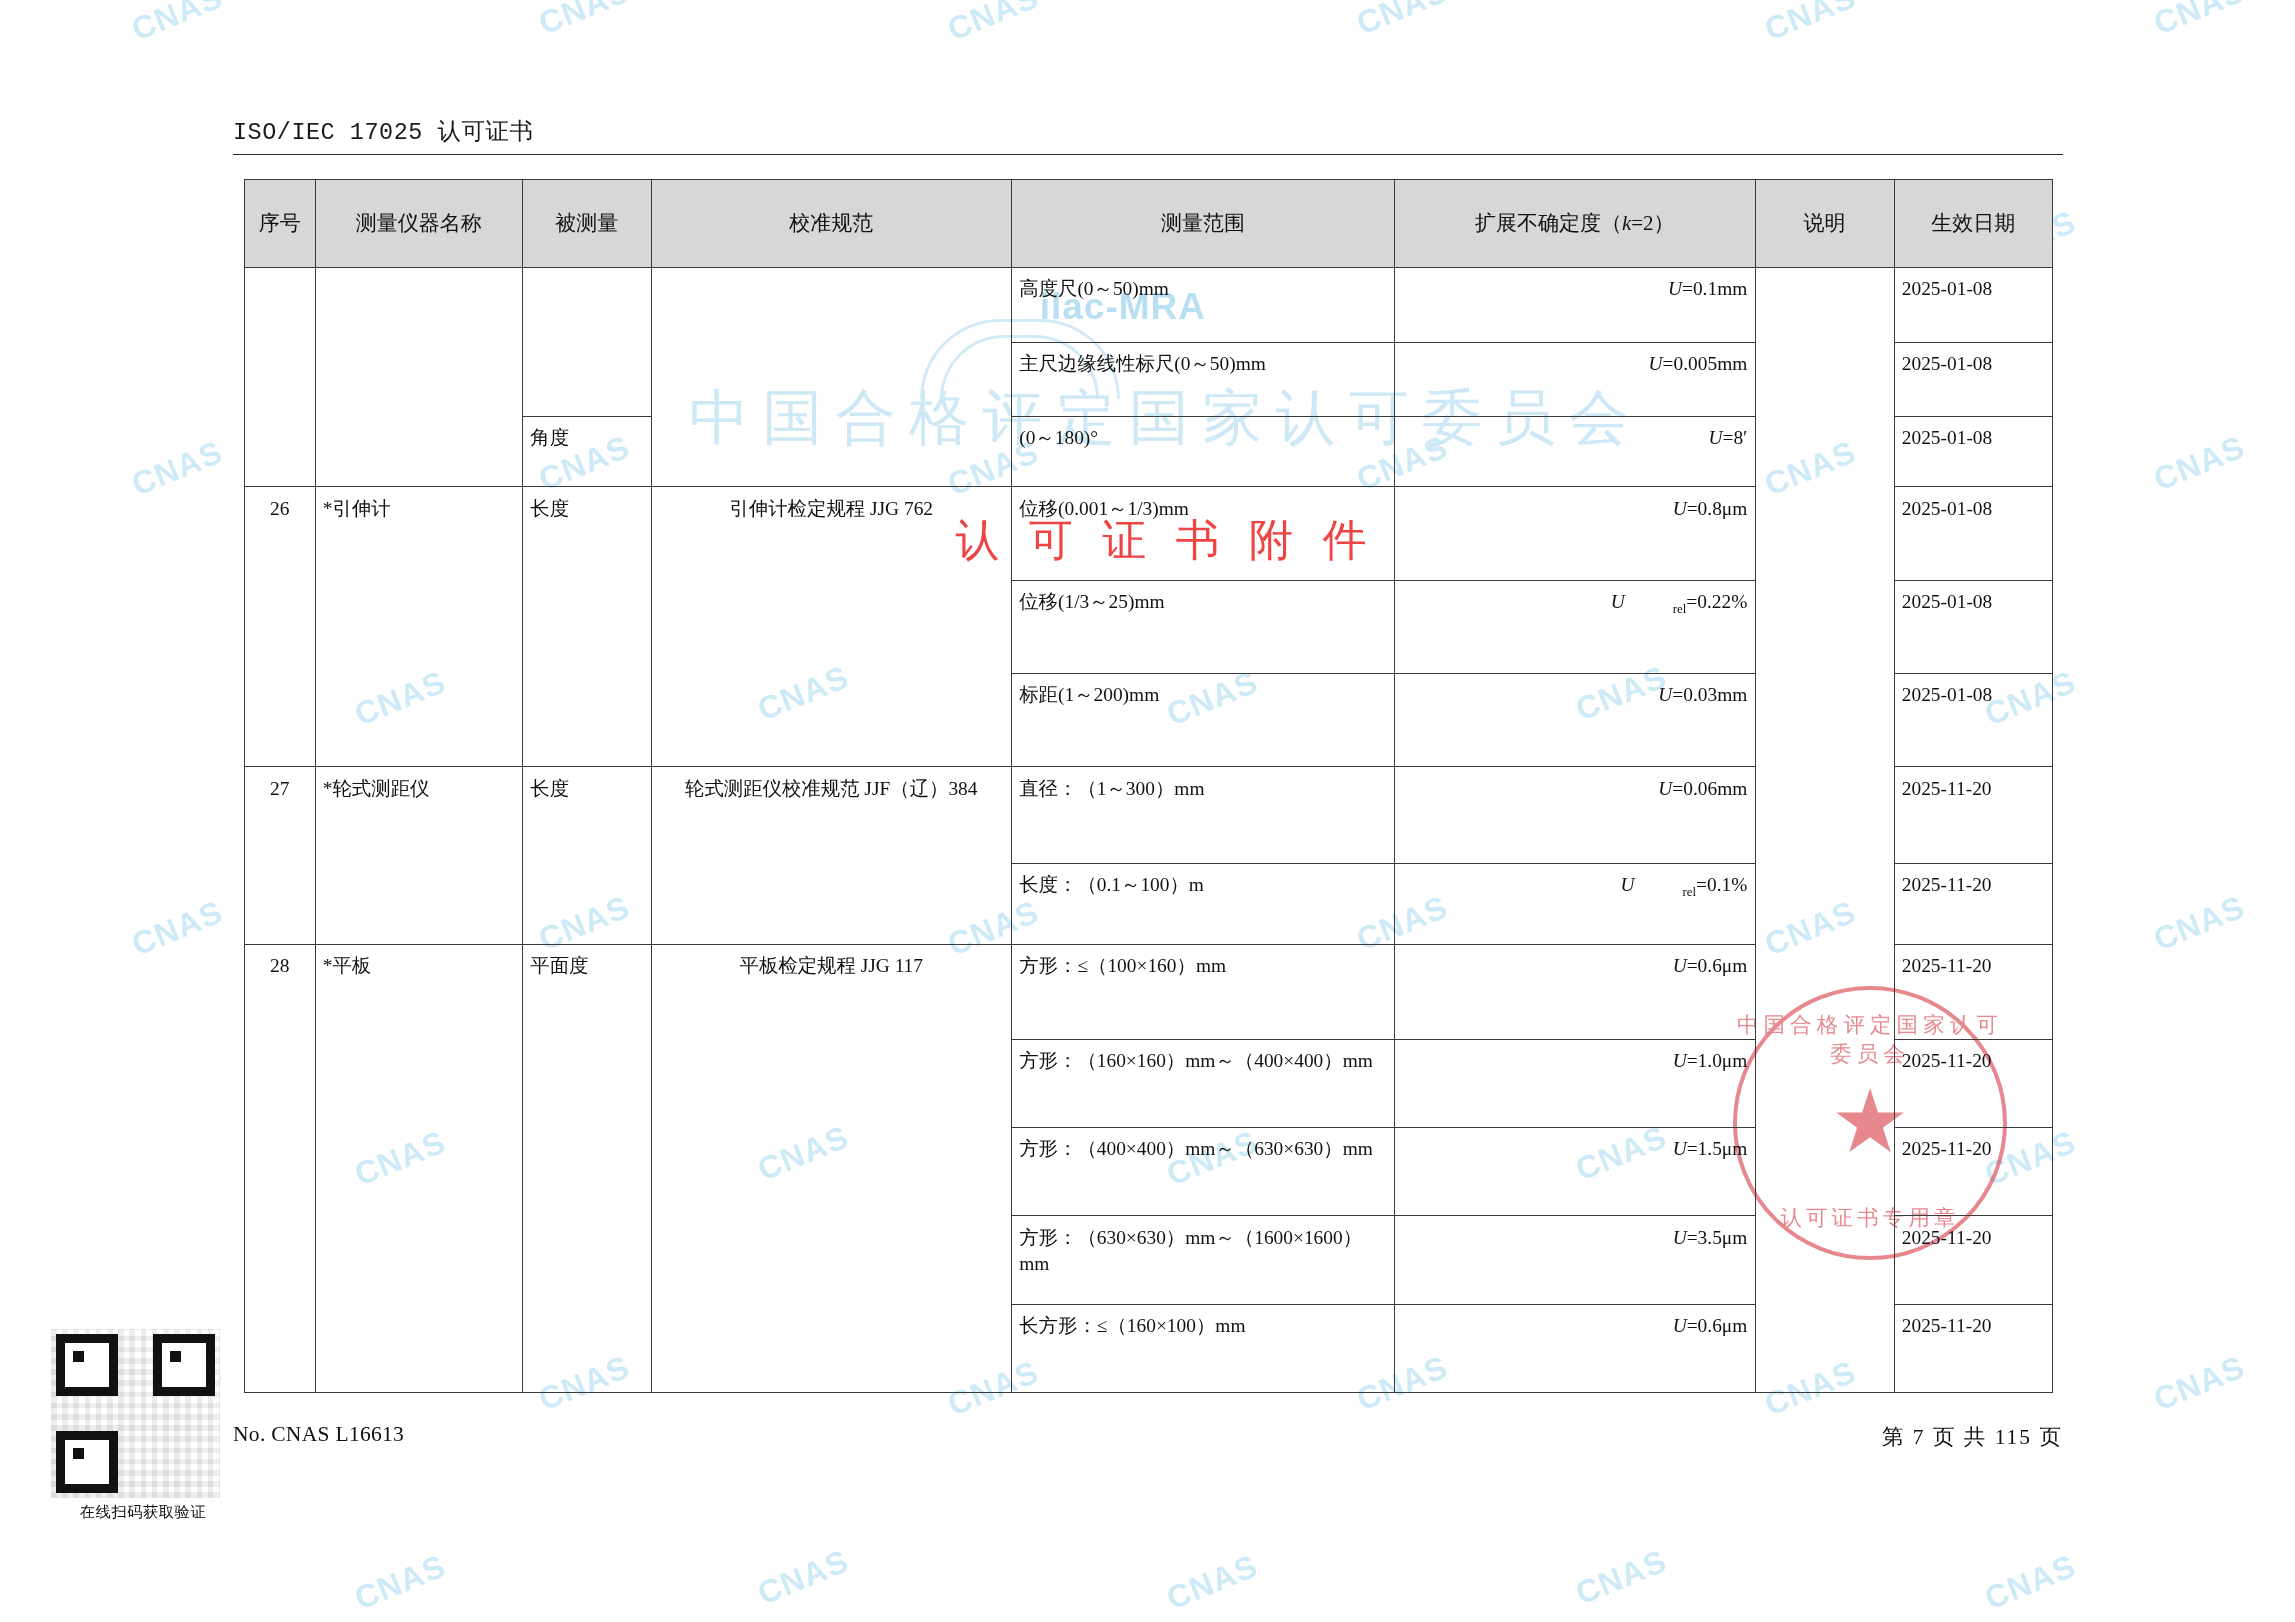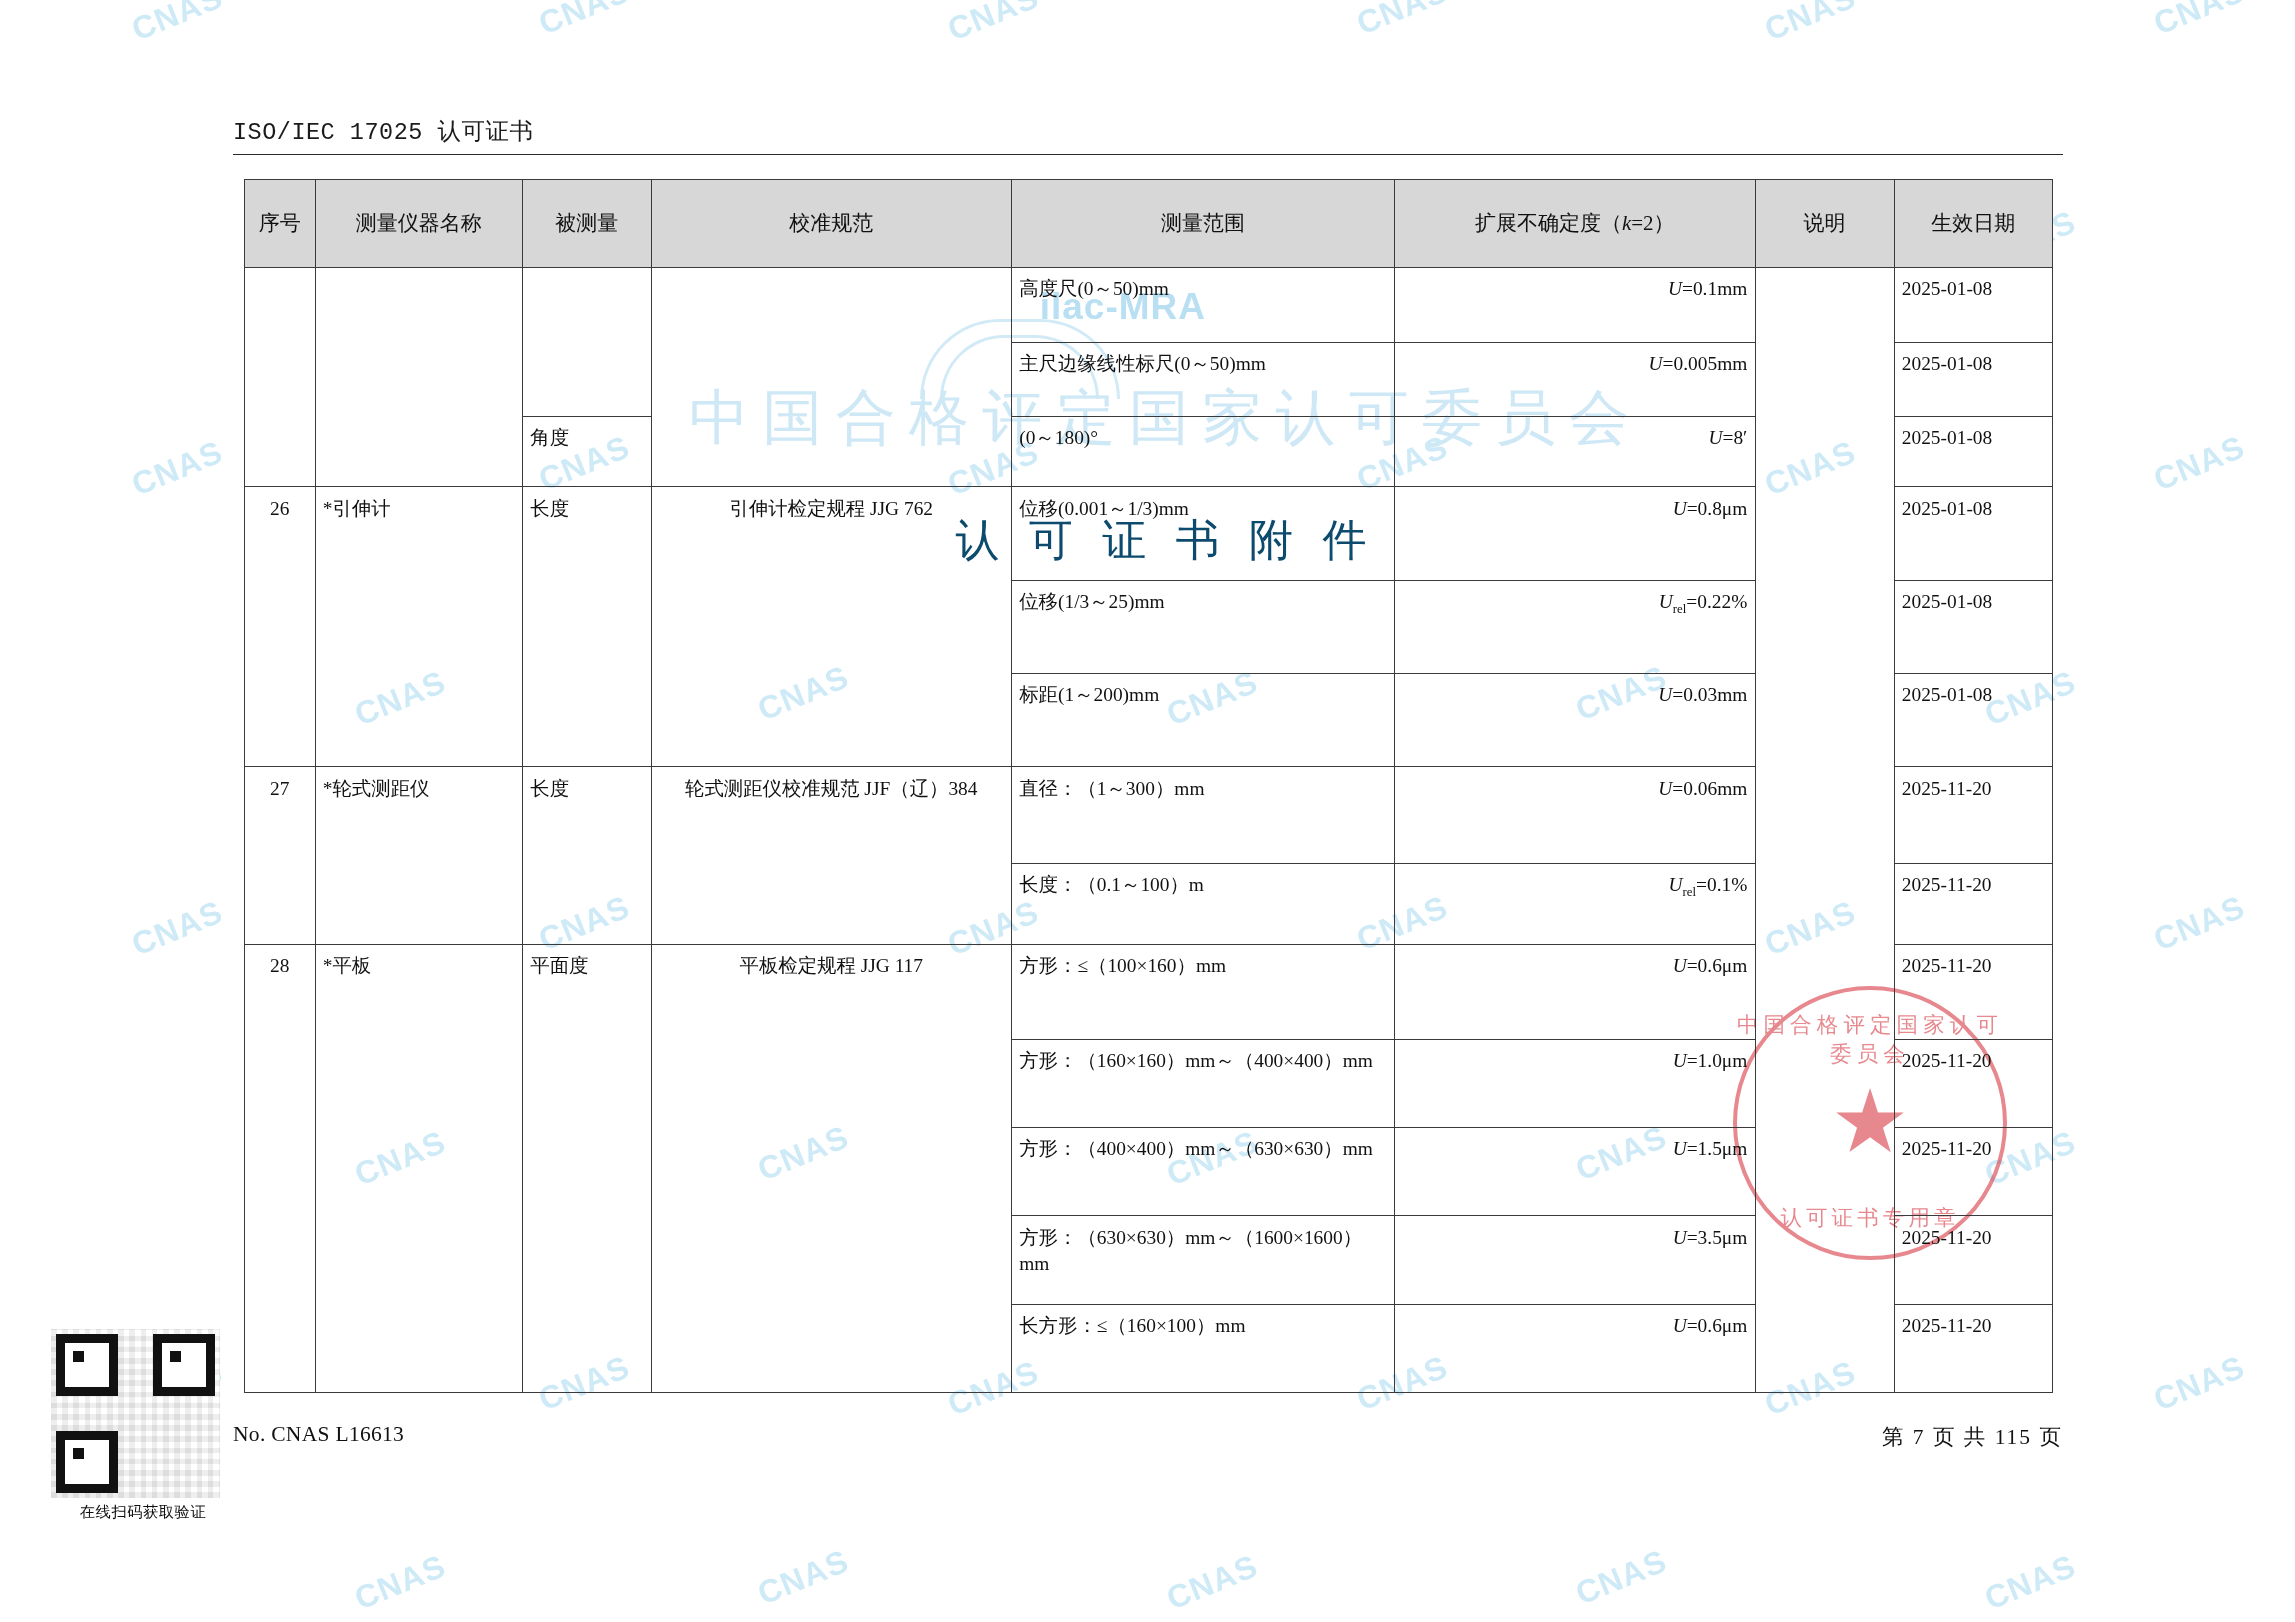--- a/index.html
+++ b/index.html
@@ -46,21 +46,21 @@
     white-space: nowrap;
   }
   .wm-big2 {
     position: absolute;
     top: 511px;
     left: 552px;
     width: 1227px;
     text-align: center;
     font-size: 44px;
     letter-spacing: 9.2px;
-    color: #0c4a6e;
+    color: #ef4444;
     font-family: "Liberation Serif", serif;
     white-space: nowrap;
   }
   .wm-ilac {
     position: absolute;
     top: 286px;
     left: 838px;
     width: 368px;
     text-align: right;
     color: #b9dff2;
@@ -184,21 +184,21 @@
   }
   td.c-num { text-align: center; }
   td.c-name, td.c-meas { text-align: left; }
   td.c-spec { text-align: center; }
   td.c-range { text-align: left; }
   td.c-unc   { text-align: right; }
   td.c-note  { text-align: center; }
   td.c-date  { text-align: left; padding-left: 13.3px; }
 
   .italic-l { font-style: italic; }
-  sub { font-size: .66em; }
+  sub { font-size: .66em; margin-left: 48px; }
 
   .footer {
     position: absolute;
     left: 233px;
     top: 1404px;
     width: 1830px;
     height: 133px;
   }
   .footer .docno {
     position: absolute;

